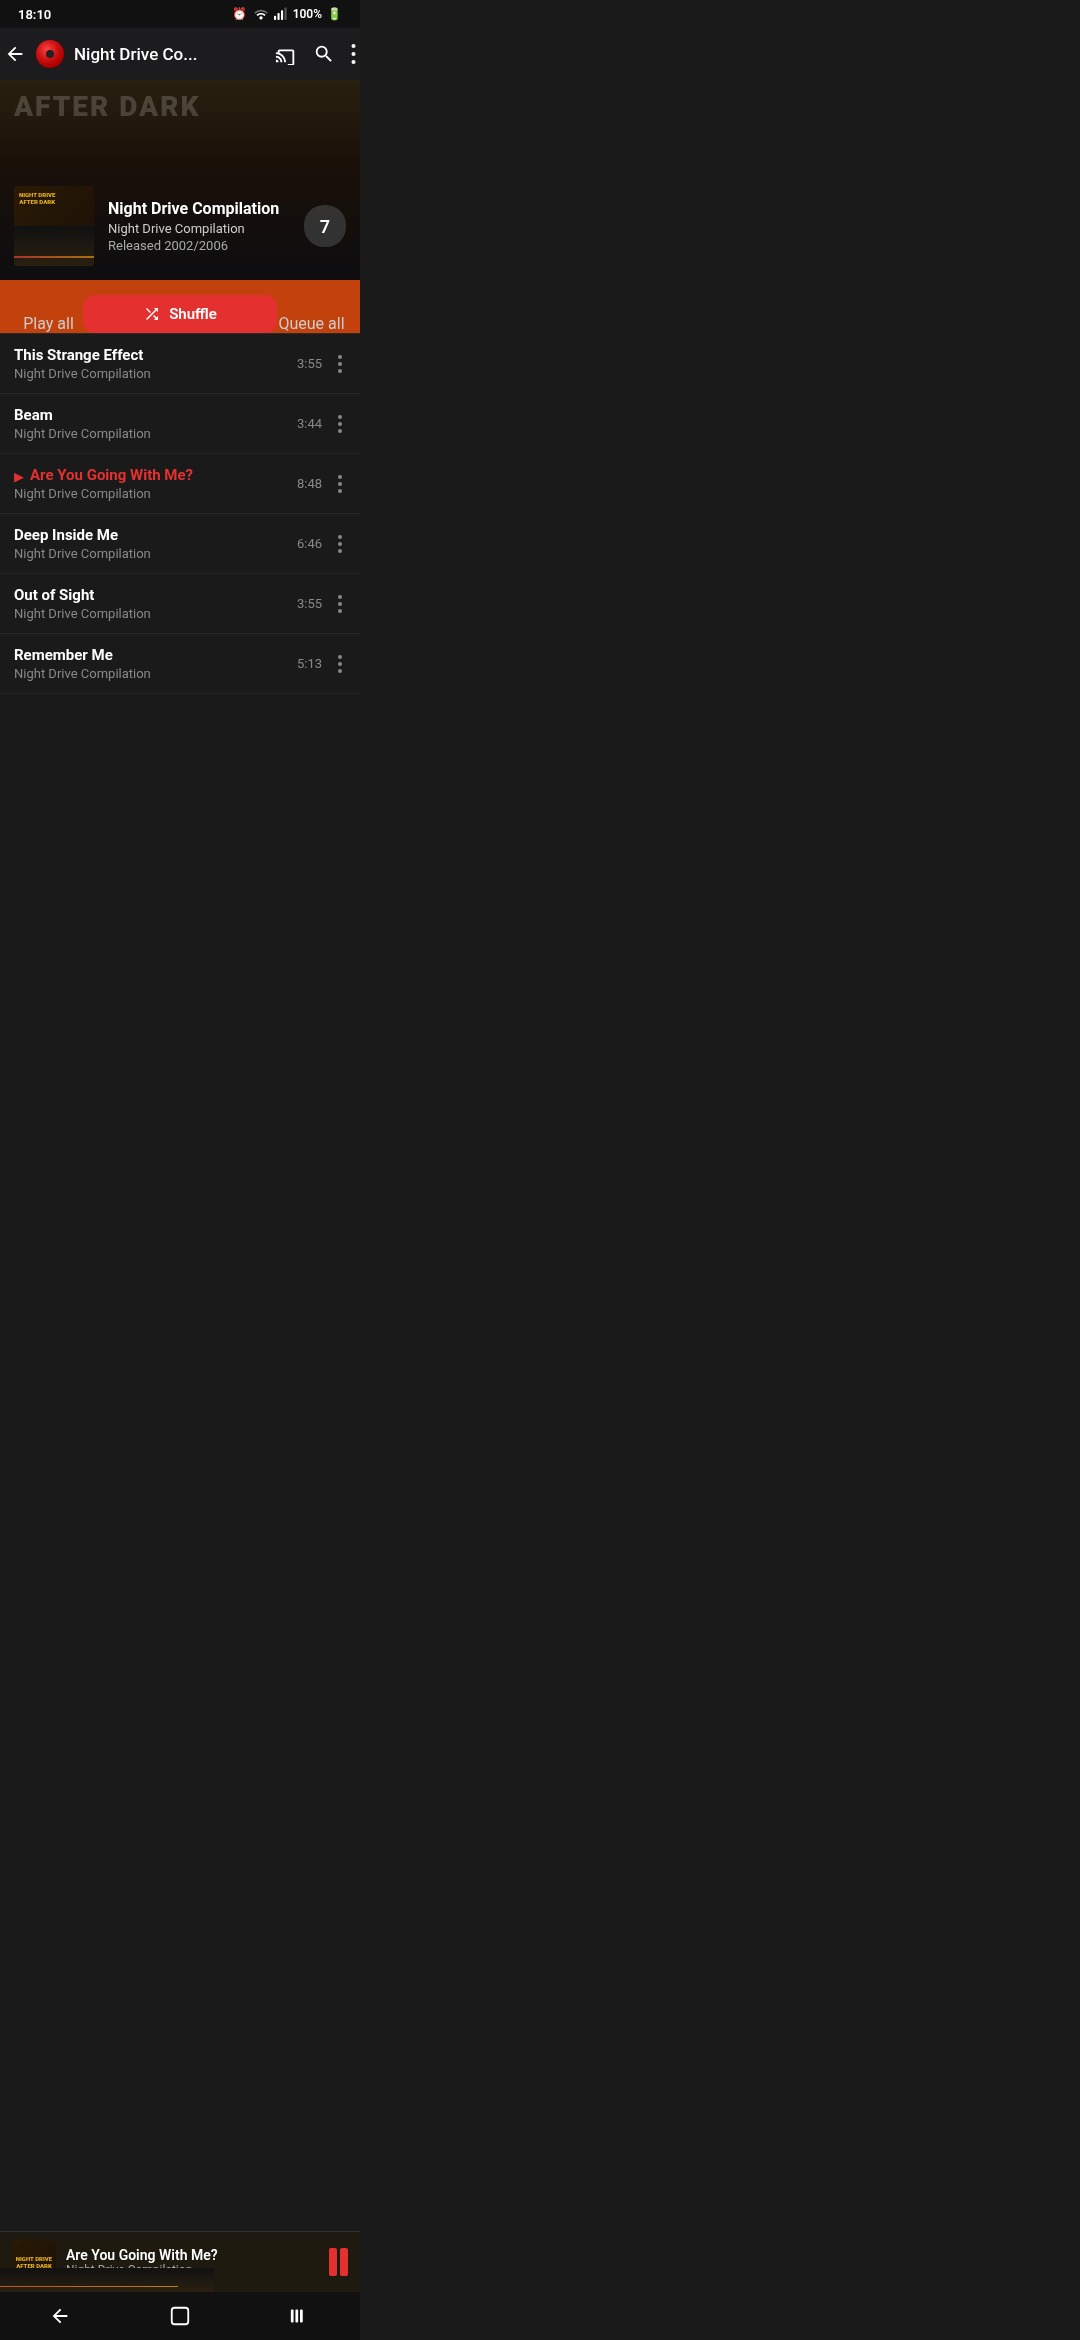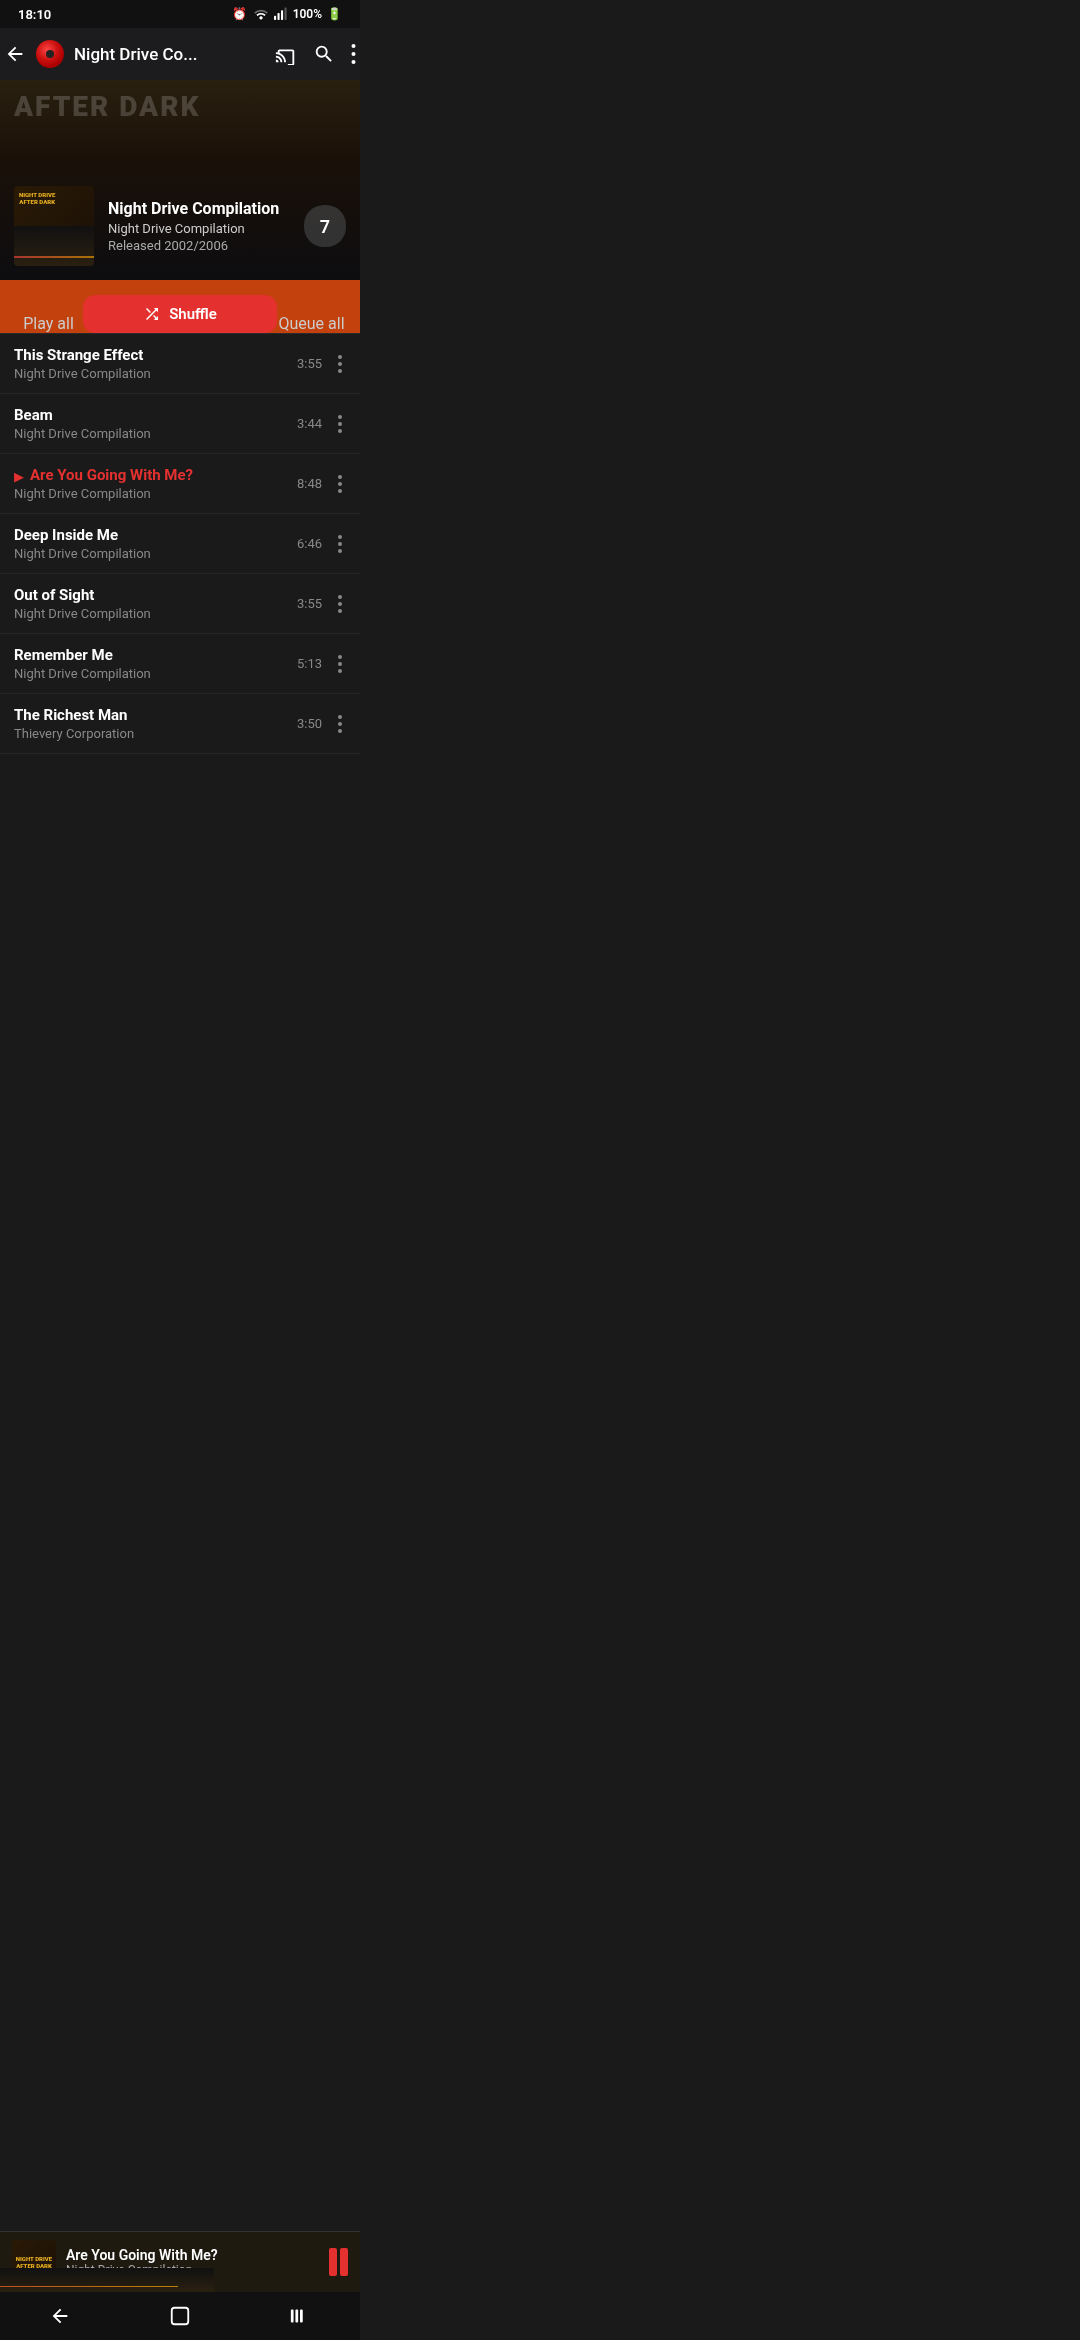--- a/index.html
+++ b/index.html
@@ -536,35 +536,20 @@
       </div>
       <div class="track-artist">Night Drive Compilation</div>
     </div>
     <span class="track-duration">5:13</span>
     <div class="three-dot">
       <span></span>
       <span></span>
       <span></span>
     </div>
   </div>
-    <div class="track-item">
-    <div class="track-info">
-      <div class="track-name-row">
-
-        <div class="track-name">The Richest Man</div>
-      </div>
-      <div class="track-artist">Thievery Corporation</div>
-    </div>
-    <span class="track-duration">3:50</span>
-    <div class="three-dot">
-      <span></span>
-      <span></span>
-      <span></span>
-    </div>
-  </div>
   </div>
 
 <div class="now-playing-bar">
   <div class="np-art">
     <div style="font-size:6px;color:#e8b020;font-weight:900;text-align:center;line-height:1.2;">NIGHT DRIVE<br>AFTER DARK</div>
     <div style="position:absolute;bottom:0;width:100%;height:40%;background:linear-gradient(to bottom,#111,#2a2010);"></div>
     <div style="position:absolute;bottom:5px;width:80%;height:1px;background:linear-gradient(to right,#ff4444,#ffaa00);opacity:0.7;"></div>
   </div>
   <div class="np-info">
     <div class="np-title">Are You Going With Me?</div>

